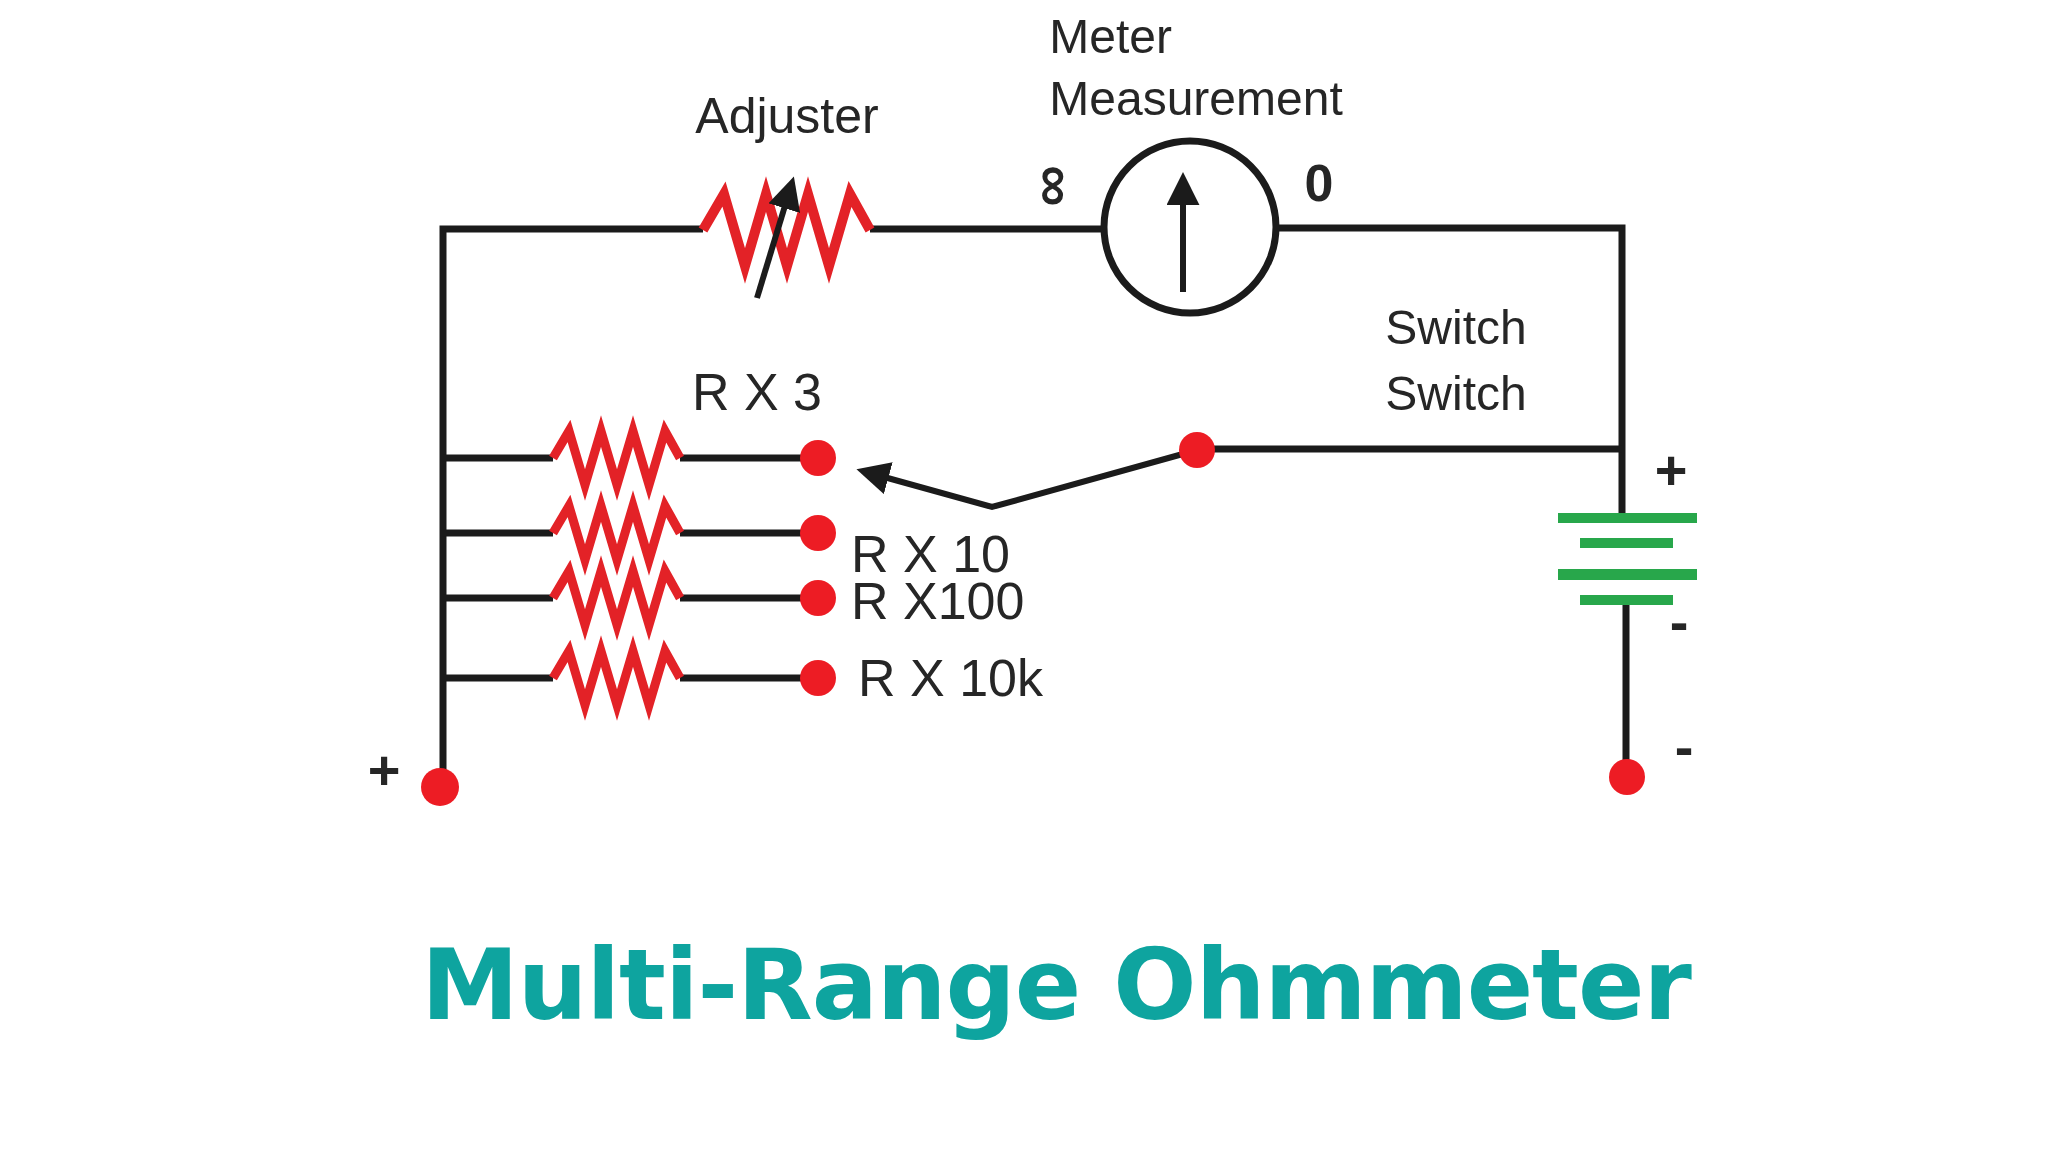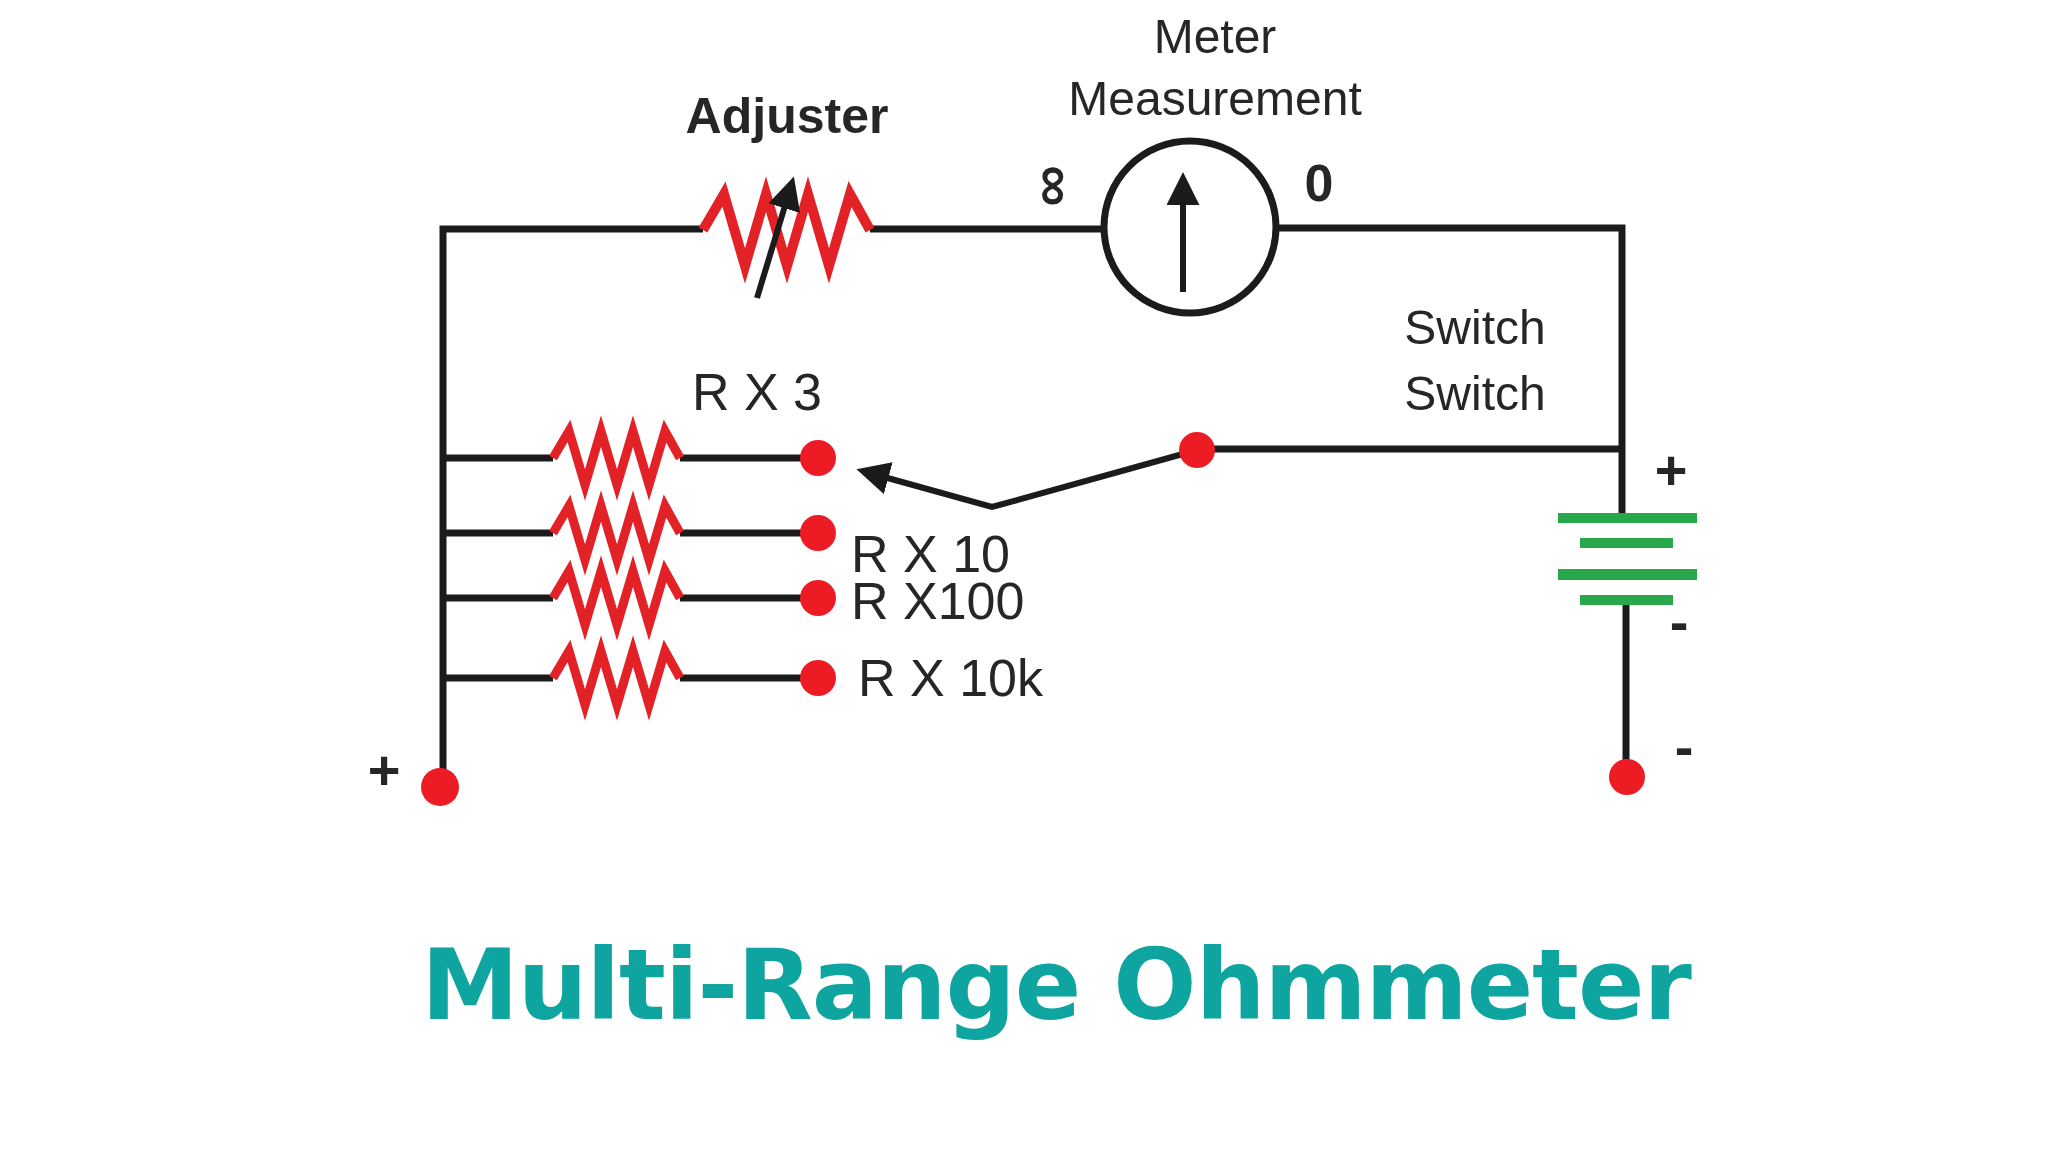--- a/index.html
+++ b/index.html
@@ -13,21 +13,21 @@
   .canvas svg{position:absolute;left:0;top:0;}
   .lbl{
     position:absolute;
     color:#262626;
     font-size:50px;
     line-height:1.1;
     white-space:nowrap;
     transform:translate(-50%,-50%);
   }
   .lbl.left-anchor{transform:translate(0,-50%);}
-  .lbl.center-text{text-align:center;margin-left:19px;}
+  .lbl.center-text{text-align:left;}
   .lbl-meter{line-height:62px;font-size:48px;}
   .lbl-range{line-height:66px;font-size:48px;}
   .lbl-infinity{
     font-size:58px;font-weight:bold;
     transform:translate(-50%,-50%) rotate(90deg);
   }
   .lbl-zero{font-size:52px;font-weight:bold;}
   .sign{font-size:56px;font-weight:bold;}
   .title{
     position:absolute;
@@ -97,21 +97,21 @@
       <circle cx="818" cy="458" r="18"></circle>
       <circle cx="818" cy="533" r="18"></circle>
       <circle cx="818" cy="598" r="18"></circle>
       <circle cx="818" cy="678" r="18"></circle>
       <circle cx="1197" cy="450" r="18"></circle>
       <circle cx="440" cy="787" r="19"></circle>
       <circle cx="1627" cy="777" r="18"></circle>
     </g>
   </svg>
 
-  <div class="lbl" style="left:787px;top:116px;font-weight:bold;">Adjuster</div>
+  <div class="lbl" style="left:787px;top:116px;">Adjuster</div>
 
   <div class="lbl lbl-meter center-text" style="left:1196px;top:68px;">
     <div>Meter</div>
     <div>Measurement</div>
   </div>
 
   <div class="lbl lbl-infinity" style="left:1056px;top:186px;">∞</div>
 
   <div class="lbl lbl-zero" style="left:1319px;top:184px;">0</div>
 

